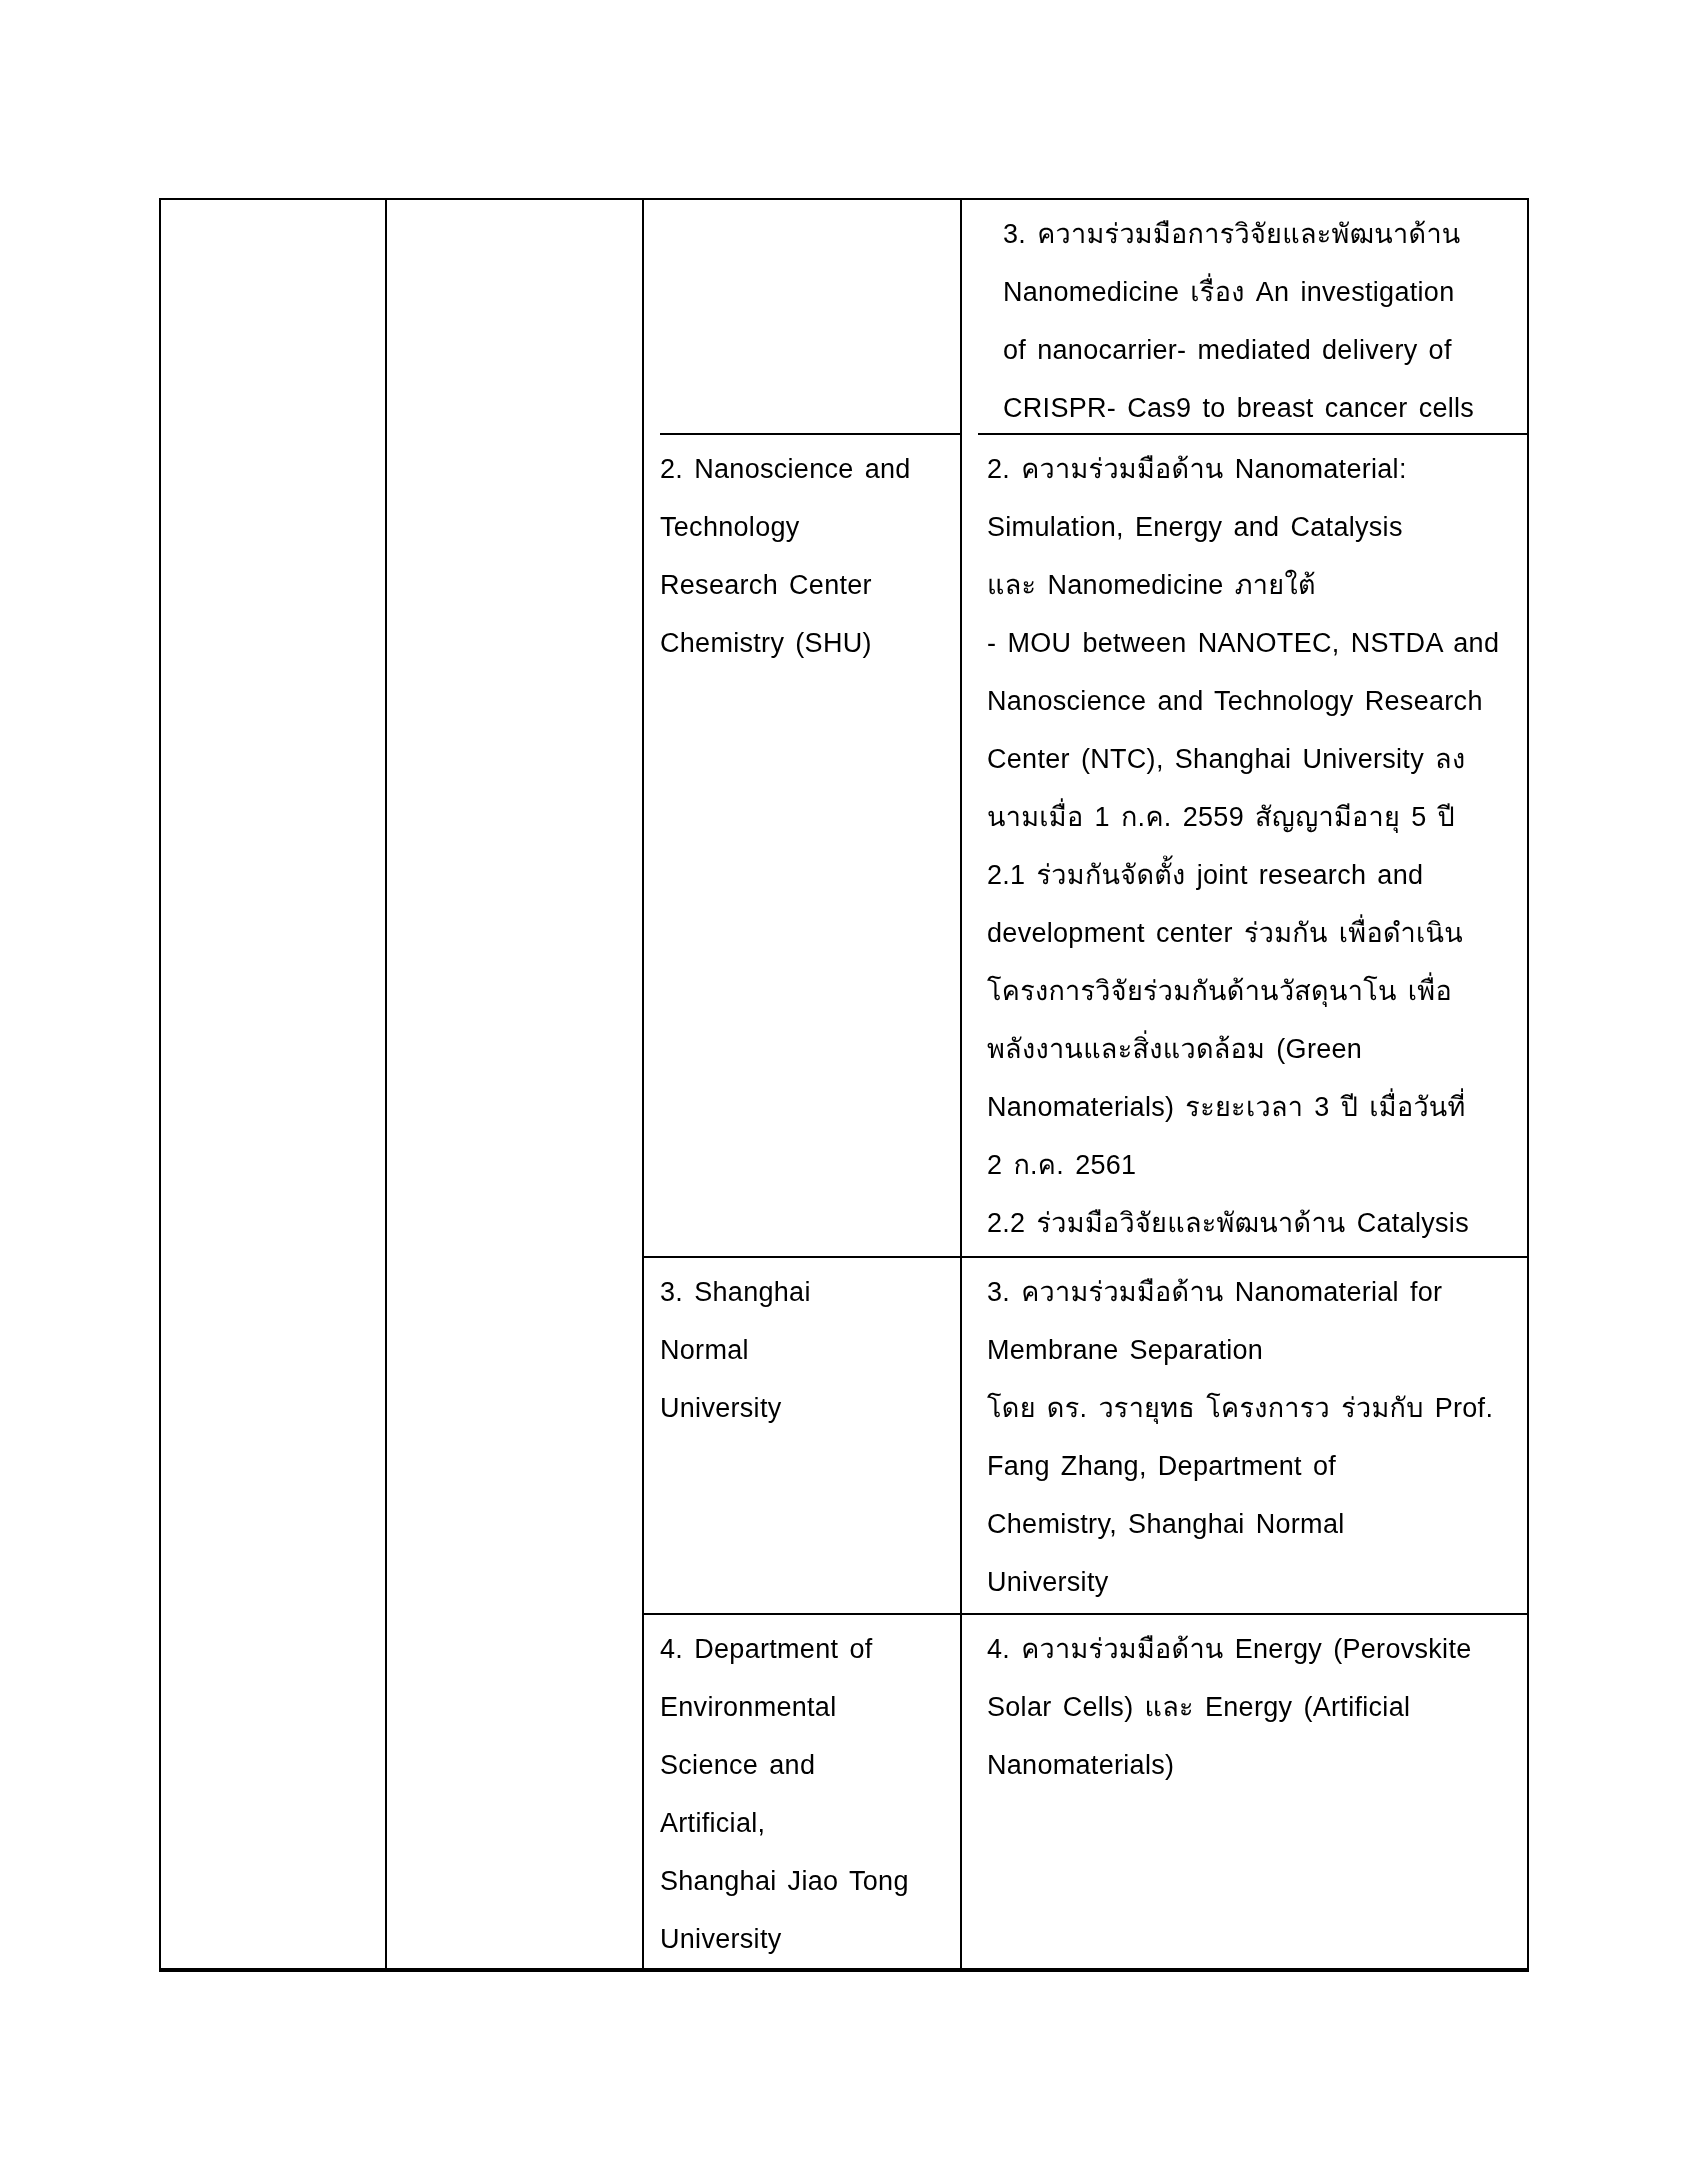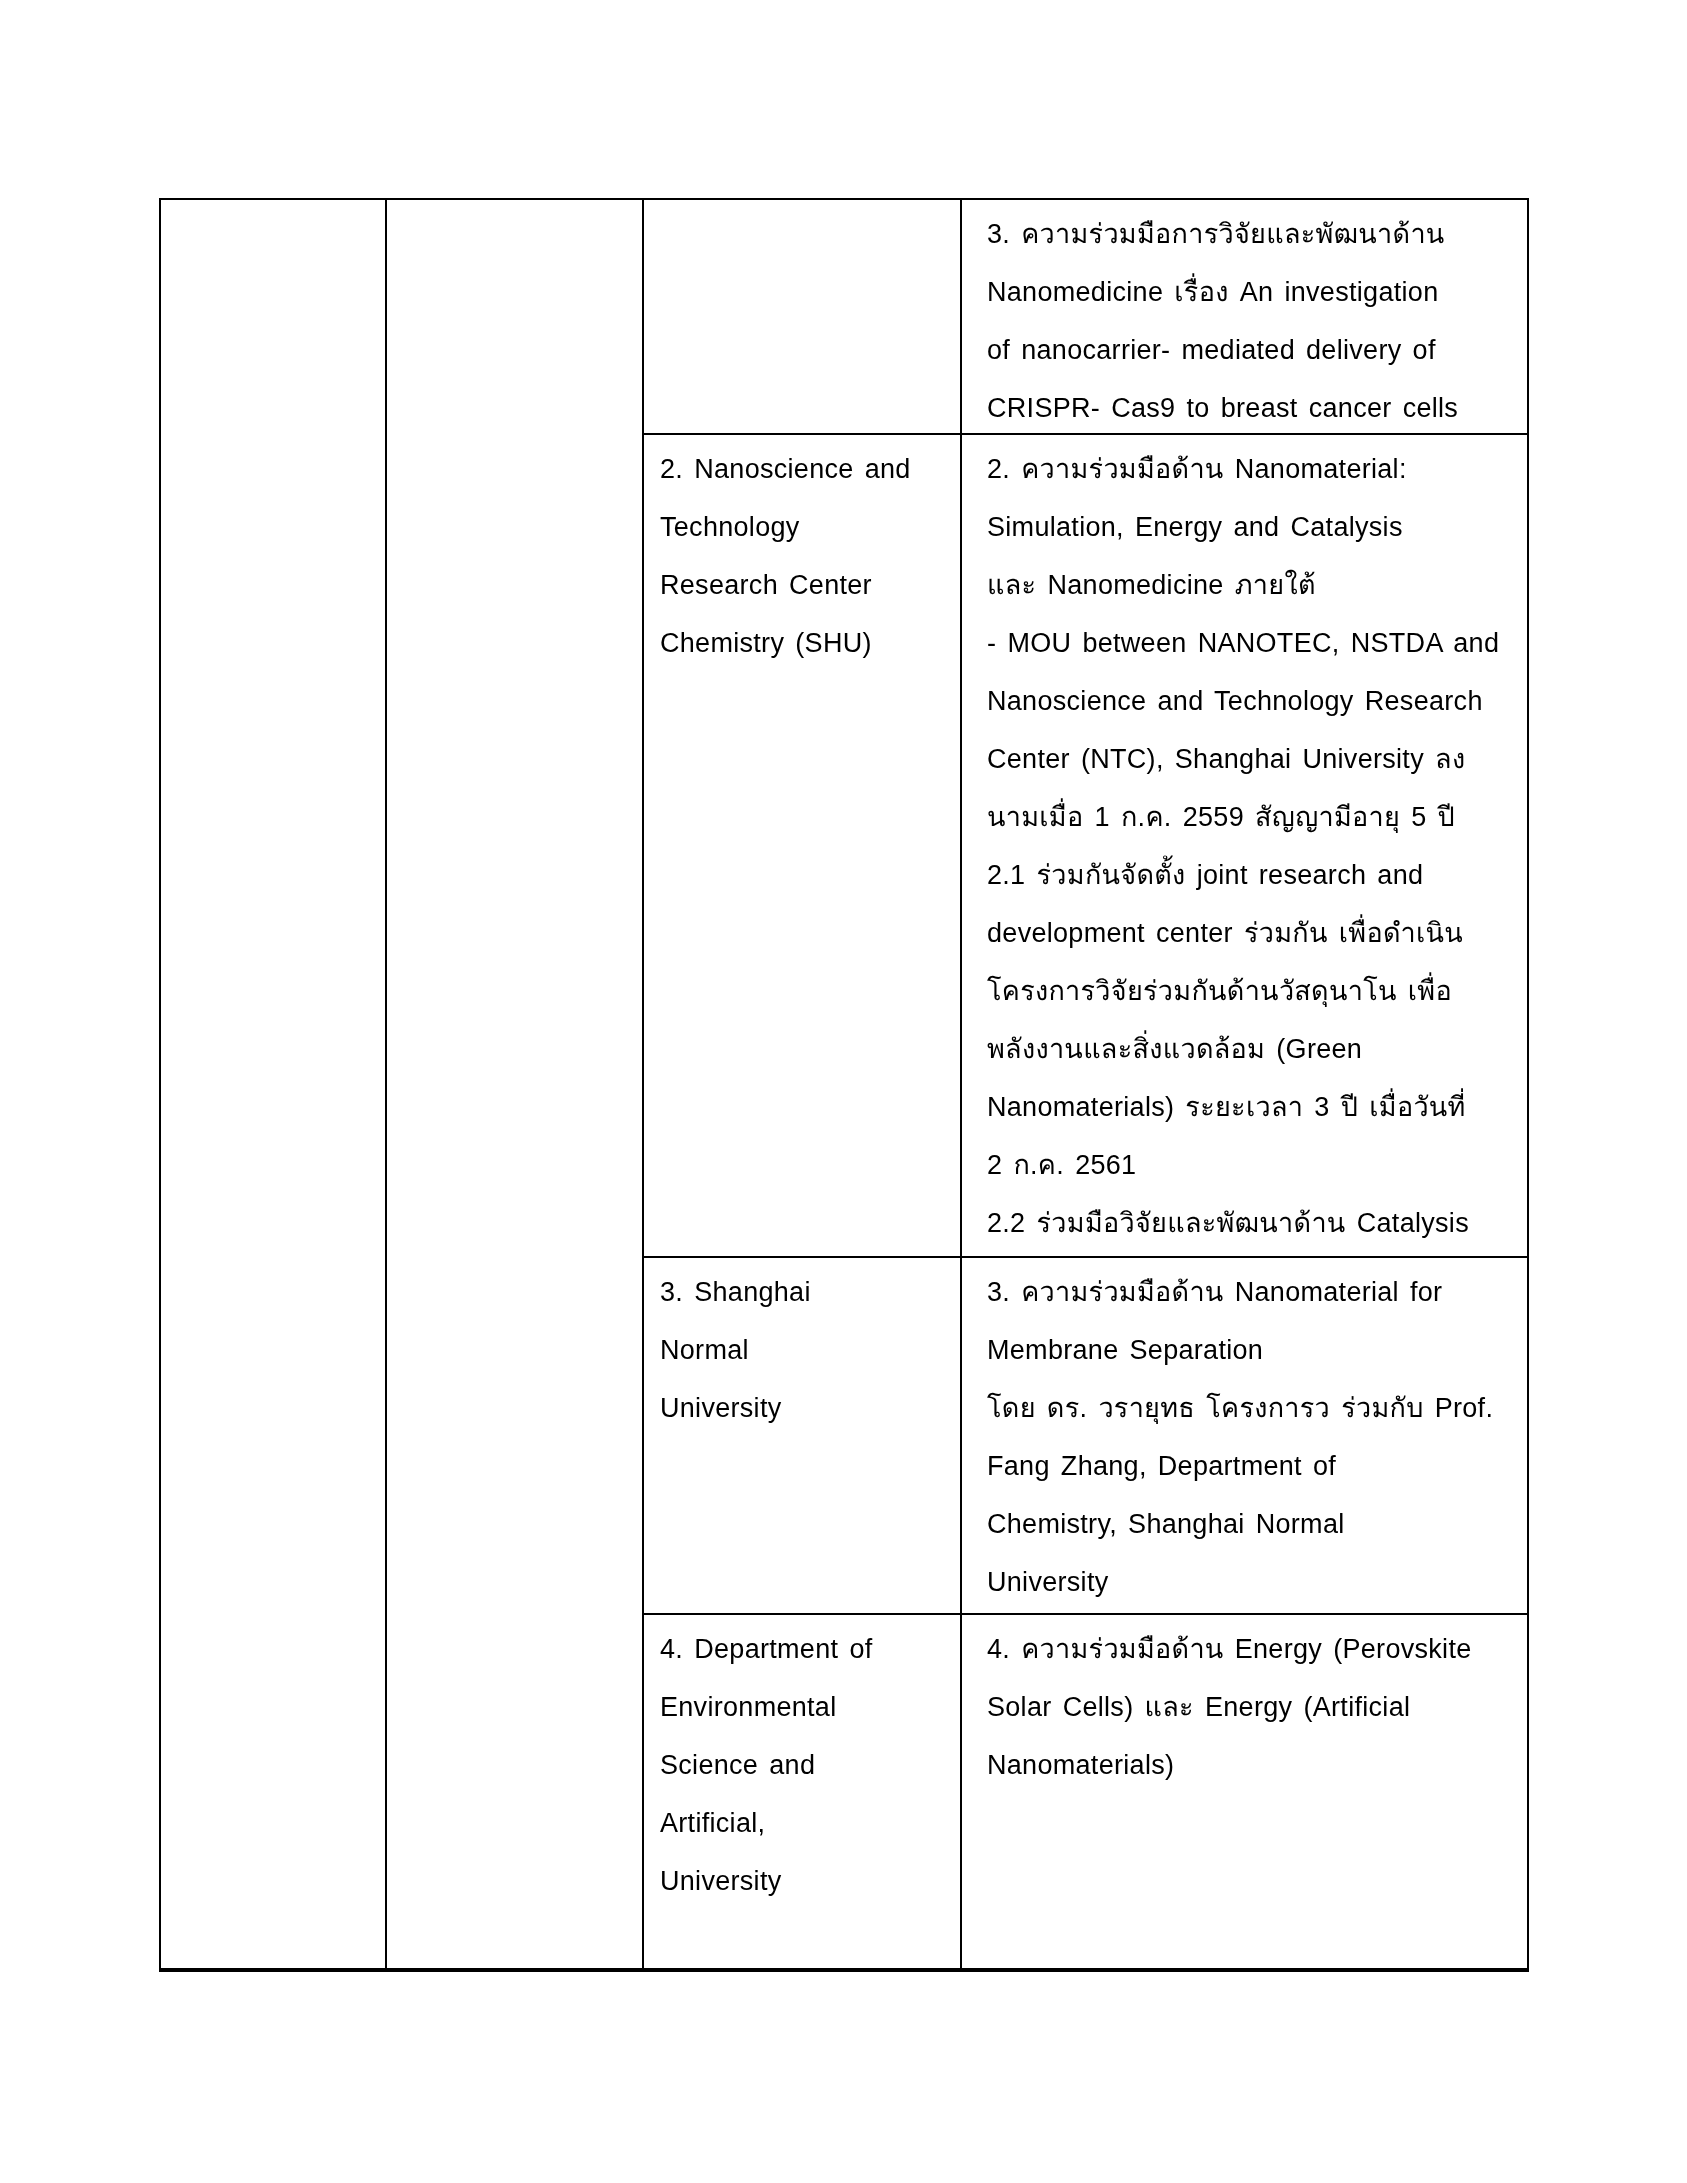--- a/index.html
+++ b/index.html
@@ -35,21 +35,21 @@
   }
   .cell.empty-span {
     grid-row: 1 / 5;
   }
   .b-right  { border-right: 2.6px solid #000000; padding-left: 16px; }
   .b-bottom { border-bottom: 2.6px solid #000000; }
   .col1 { grid-column: 1; }
   .col2 { grid-column: 2; }
   .col3 { grid-column: 3; }
   .col4 { grid-column: 4; }
-  .r1 { grid-row: 1; }
+  .r1 { grid-row: 1; margin-left: 16px; }
   .r2 { grid-row: 2; }
   .r3 { grid-row: 3; }
   .r4 { grid-row: 4; }
   .line {
     height: 58px;
     line-height: 58px;
     font-size: 27px;
     letter-spacing: 0.3px;
     word-spacing: 3.3px;
     white-space: nowrap;
@@ -112,20 +112,21 @@
         <div class="line">Fang Zhang, Department of</div>
         <div class="line">Chemistry, Shanghai Normal</div>
         <div class="line">University</div>
       </div>
 
     <div class="cell col3 r4 b-right">
         <div class="line">4. Department of</div>
         <div class="line">Environmental</div>
         <div class="line">Science and</div>
         <div class="line">Artificial,</div>
+        <div class="line">Shanghai Jiao Tong</div>
         <div class="line">University</div>
       </div>
 
     <div class="cell col4 r4">
         <div class="line">4. ความร่วมมือด้าน Energy (Perovskite</div>
         <div class="line">Solar Cells) และ Energy (Artificial</div>
         <div class="line">Nanomaterials)</div>
       </div>
 
   </div>

